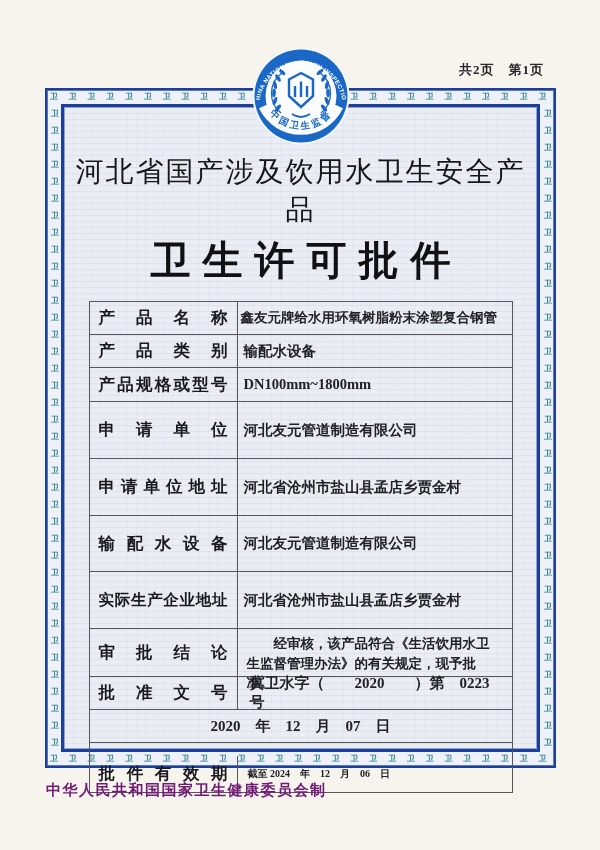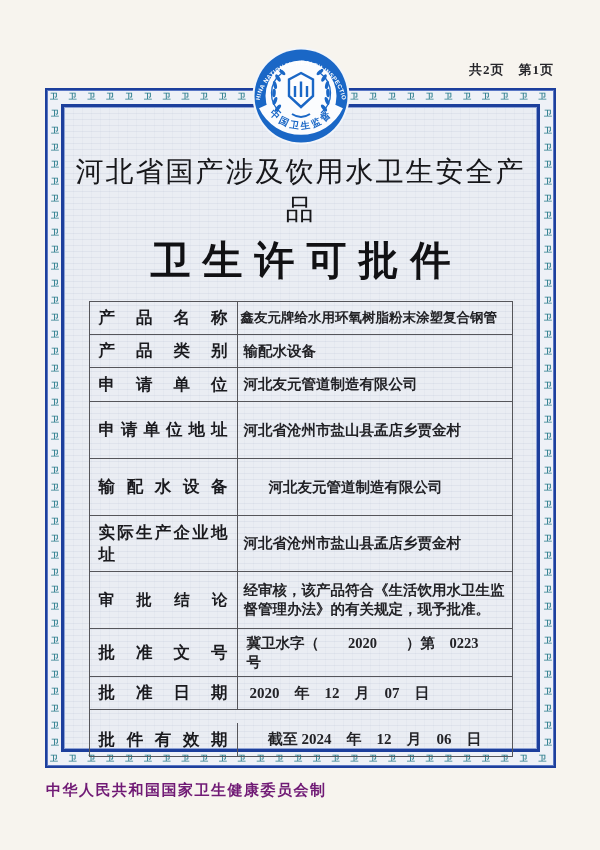--- a/index.html
+++ b/index.html
@@ -8,21 +8,21 @@
     position:relative;
     width:600px; height:850px;
     background:#f7f4ee;
     font-family:"Liberation Serif","DejaVu Serif",serif;
     color:#1c1c1c;
     overflow:hidden;
   }
 
   
   .pagination {
-    position:absolute; top:61px; right:46px;
+    position:absolute; top:61px; right:56px;
     font-size:13px; font-weight:bold; color:#26262b;
     letter-spacing:1px;
   }
 
   
   .cert {
     position:absolute; left:45px; top:88px;
     width:511px; height:680px;
     border:2px solid #1d3f9c;
     background:#eef1f7;
@@ -87,21 +87,21 @@
     font-size:16.5px; font-weight:bold; color:#1a1a1e;
   }
   .cell-value {
     flex:1; display:flex; align-items:center;
     padding:0 6px; font-size:14.5px; font-weight:bold; color:#222226;
   }
   .row:nth-child(1){ height:33px; }
   .row:nth-child(2){ height:33px; }
   .row:nth-child(3){ height:34px; }
   .row:nth-child(4){ height:57px; }
-  .row:nth-child(5){ height:57px;gap:25px; }
+  .row:nth-child(5){ height:57px; }
   .row:nth-child(6){ height:56px; }
   .row:nth-child(7){ height:57px; }
   .row:nth-child(8){ height:48px; }
   .row:nth-child(9){ height:33px; }
   .row:nth-child(10){ height:33px; }
   .row:nth-child(11){ height:36px; }
   .row:nth-child(1) .cell-value { font-size:13.5px; padding:0 3px; letter-spacing:0; }
   .row:nth-child(7) .cell-label span { font-size:15.5px; }
   .row:nth-child(8) .cell-value { display:block; padding:5px 9px 0 9px; }
   .row:nth-child(8) .cell-value span {
@@ -140,20 +140,26 @@
         <div class="cell-value">鑫友元牌给水用环氧树脂粉末涂塑复合钢管</div>
       </div>
       <div class="row">
         <div class="cell-label">
             <span>产品类别</span>
           </div>
         <div class="cell-value">输配水设备</div>
       </div>
       <div class="row">
         <div class="cell-label">
+            <span>产品规格或型号</span>
+          </div>
+        <div class="cell-value">DN100mm~1800mm</div>
+      </div>
+      <div class="row">
+        <div class="cell-label">
             <span>申请单位</span>
           </div>
         <div class="cell-value">河北友元管道制造有限公司</div>
       </div>
       <div class="row">
         <div class="cell-label">
             <span>申请单位地址</span>
           </div>
         <div class="cell-value">河北省沧州市盐山县孟店乡贾金村</div>
       </div>
@@ -177,23 +183,20 @@
             <span>经审核，该产品符合《生活饮用水卫生监督管理办法》的有关规定，现予批准。</span>
           </div>
       </div>
       <div class="row">
         <div class="cell-label">
             <span>批准文号</span>
           </div>
         <div class="cell-value">冀卫水字（　　2020　　）第　0223　号</div>
       </div>
       <div class="row">
-        <div class="cell-label">
-            <span>批准日期</span>
-          </div>
         <div class="cell-value">2020　年　12　月　07　日</div>
       </div>
       <div class="row">
         <div class="cell-label">
             <span>批件有效期</span>
           </div>
         <div class="cell-value">截至 2024　年　12　月　06　日</div>
       </div>
     </div>
   </div>

